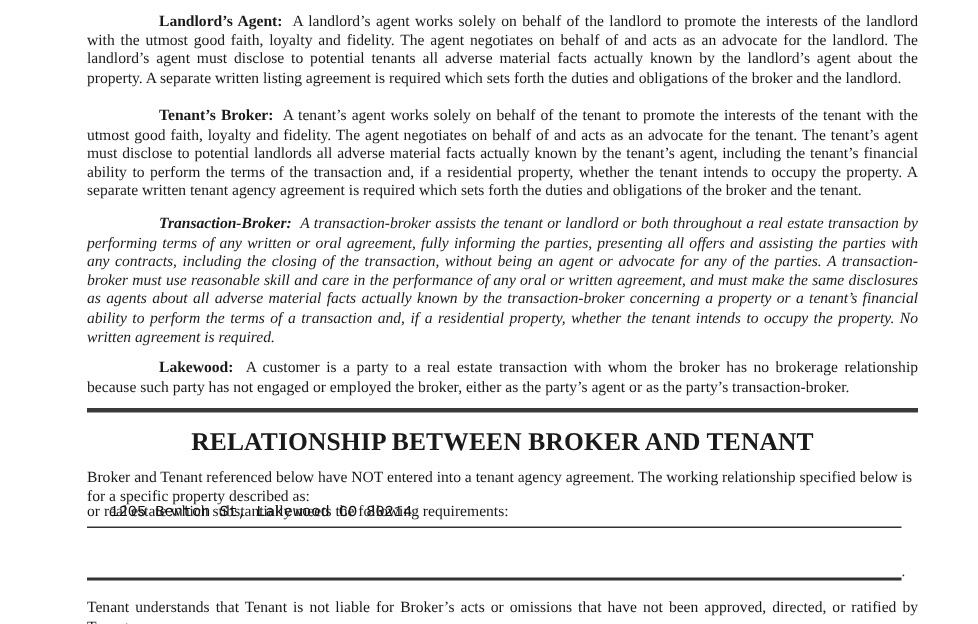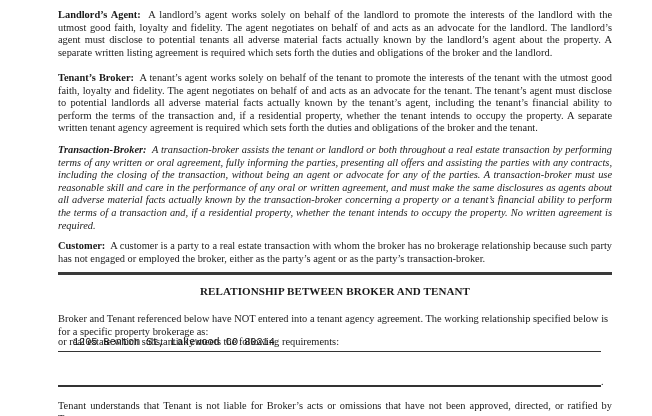--- a/index.html
+++ b/index.html
@@ -6,25 +6,25 @@
   body {
     width: 652px; height: 416px; overflow: hidden; background: #ffffff;
     font-family: "Liberation Serif", serif; color: #1a1a1a;
     position: relative;
   }
   .page { position: absolute; left: 58px; top: 0; width: 554px; }
   .para {
     font-size: 10.4px; line-height: 12.6px; margin: 0; text-align: justify;
     position: absolute; left: 0; width: 554px;
   }
-  .term { font-weight: bold; }
+  .term { font-weight: bold; margin-left: 48px; }
   .rule-thick { position: absolute; left: 0; width: 554px; height: 3px; background: #3a3a3a; }
   .heading {
     position: absolute; left: 0; width: 554px; text-align: center;
-    font-weight: bold; font-size: 11px; letter-spacing: 0.1px;
+    font-weight: bold; font-size: 17px; letter-spacing: 0.1px;
   }
   .fill-line { position: absolute; left: 0; height: 1px; background: #333; }
   .fill-value {
     position: absolute; left: 3px; font-family: Liberation Mono, monospace;
     font-size: 10.2px; color: #111; margin-left: 12px;
   }
   .period { position: absolute; font-size: 10px; }
 </style>
 </head>
 <body>
@@ -40,29 +40,29 @@
     <span class="term">Tenant’s Broker:</span>&nbsp;
     <span>A tenant’s agent works solely on behalf of the tenant to promote the interests of the tenant with the utmost good faith, loyalty and fidelity. The agent negotiates on behalf of and acts as an advocate for the tenant. The tenant’s agent must disclose to potential landlords all adverse material facts actually known by the tenant’s agent, including the tenant’s financial ability to perform the terms of the transaction and, if a residential property, whether the tenant intends to occupy the property. A separate written tenant agency agreement is required which sets forth the duties and obligations of the broker and the tenant.</span>
   </p>
 
   <p class="para" style="top:144px;font-style:italic;">
     <span class="term">Transaction-Broker:</span>&nbsp;
     <span>A transaction-broker assists the tenant or landlord or both throughout a real estate transaction by performing terms of any written or oral agreement, fully informing the parties, presenting all offers and assisting the parties with any contracts, including the closing of the transaction, without being an agent or advocate for any of the parties. A transaction-broker must use reasonable skill and care in the performance of any oral or written agreement, and must make the same disclosures as agents about all adverse material facts actually known by the transaction-broker concerning a property or a tenant’s financial ability to perform the terms of a transaction and, if a residential property, whether the tenant intends to occupy the property. No written agreement is required.</span>
   </p>
 
   <p class="para" style="top:240px;">
-    <span class="term">Customer:</span>&nbsp;
+    <span class="term">Lakewood:</span>&nbsp;
     <span>A customer is a party to a real estate transaction with whom the broker has no brokerage relationship because such party has not engaged or employed the broker, either as the party’s agent or as the party’s transaction-broker.</span>
   </p>
 
   <div class="rule-thick" style="top:272px;"></div>
 
   <div class="heading" style="top:285px;">RELATIONSHIP BETWEEN BROKER AND TENANT</div>
 
-  <p class="para" style="top:313px; text-align:left;">Broker and Tenant referenced below have NOT entered into a tenant agency agreement. The working relationship specified below is for a specific property brokerage as:</p>
+  <p class="para" style="top:313px; text-align:left;">Broker and Tenant referenced below have NOT entered into a tenant agency agreement. The working relationship specified below is for a specific property described as:</p>
 
   <div class="fill-value" style="top:337px;">1205 Benton St, Lakewood CO 80214</div>
   <div class="fill-line" style="top:351px; width:543px;"></div>
 
   <p class="para" style="top:336px; text-align:left;">or real estate which substantially meets the following requirements:</p>
 
   <div class="fill-value" style="top:372px; width:540px; height:12px;"></div>
   <div class="fill-line" style="top:385px; width:543px; height:1.5px;"></div>
   <span class="period" style="top:376px; left:543px;">.</span>
 

